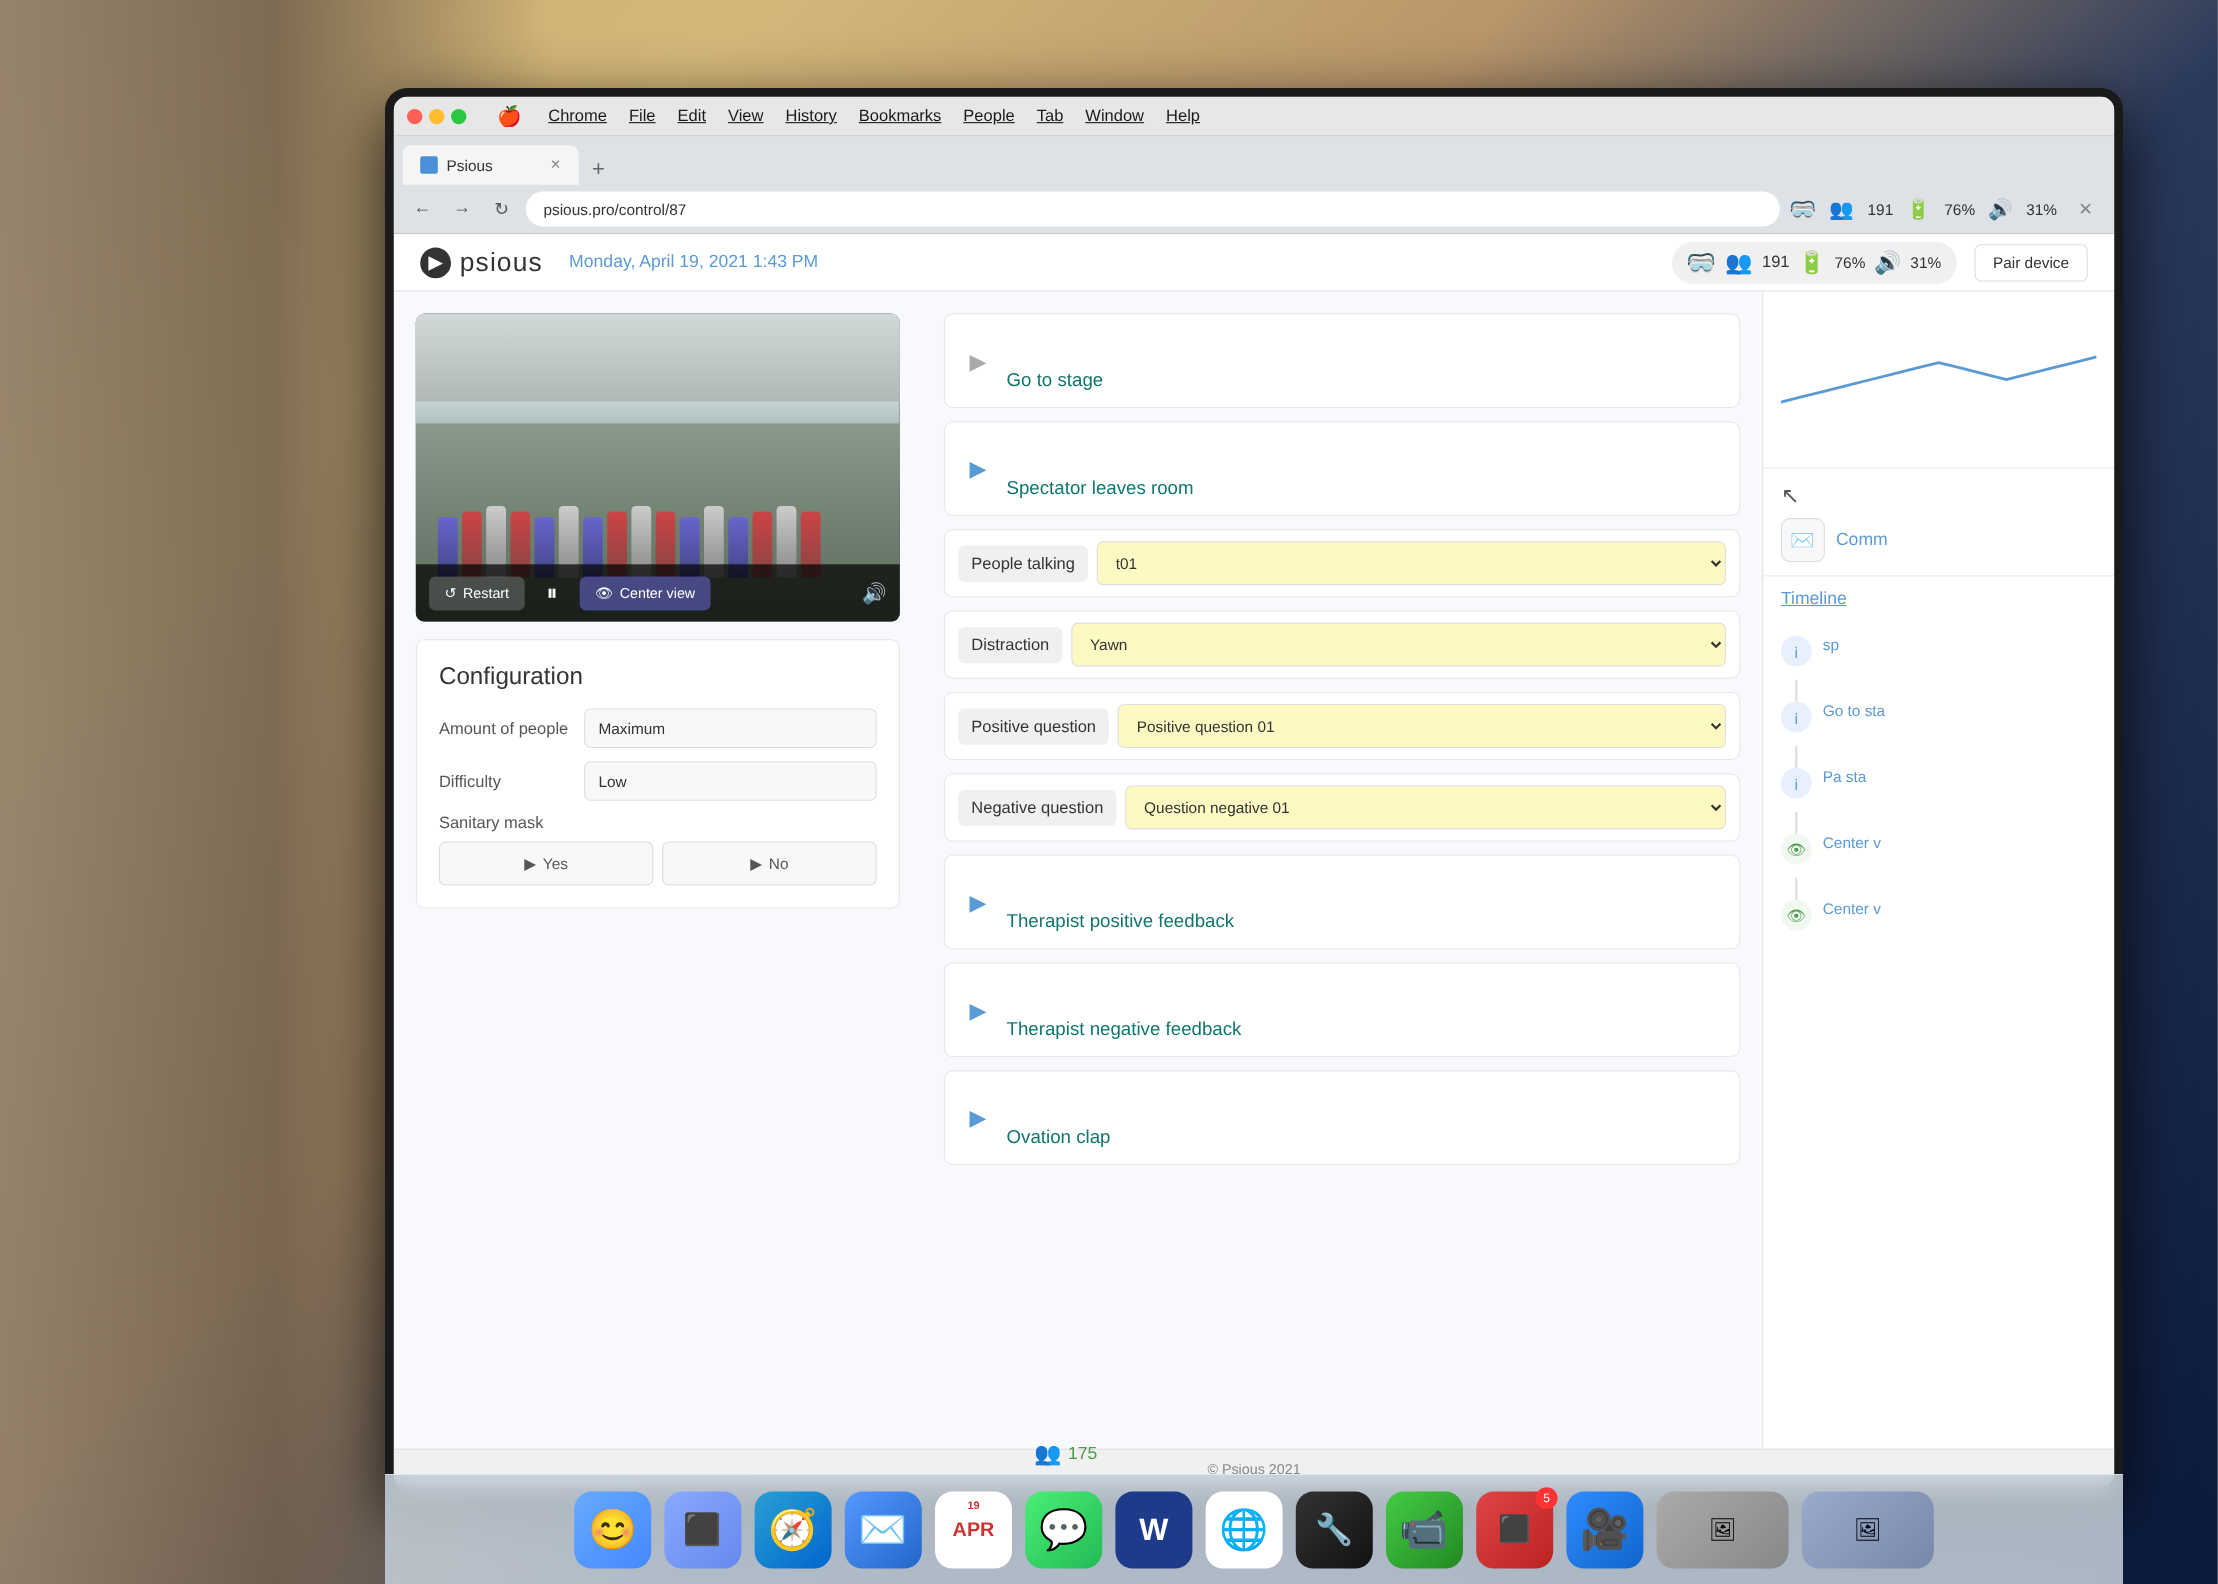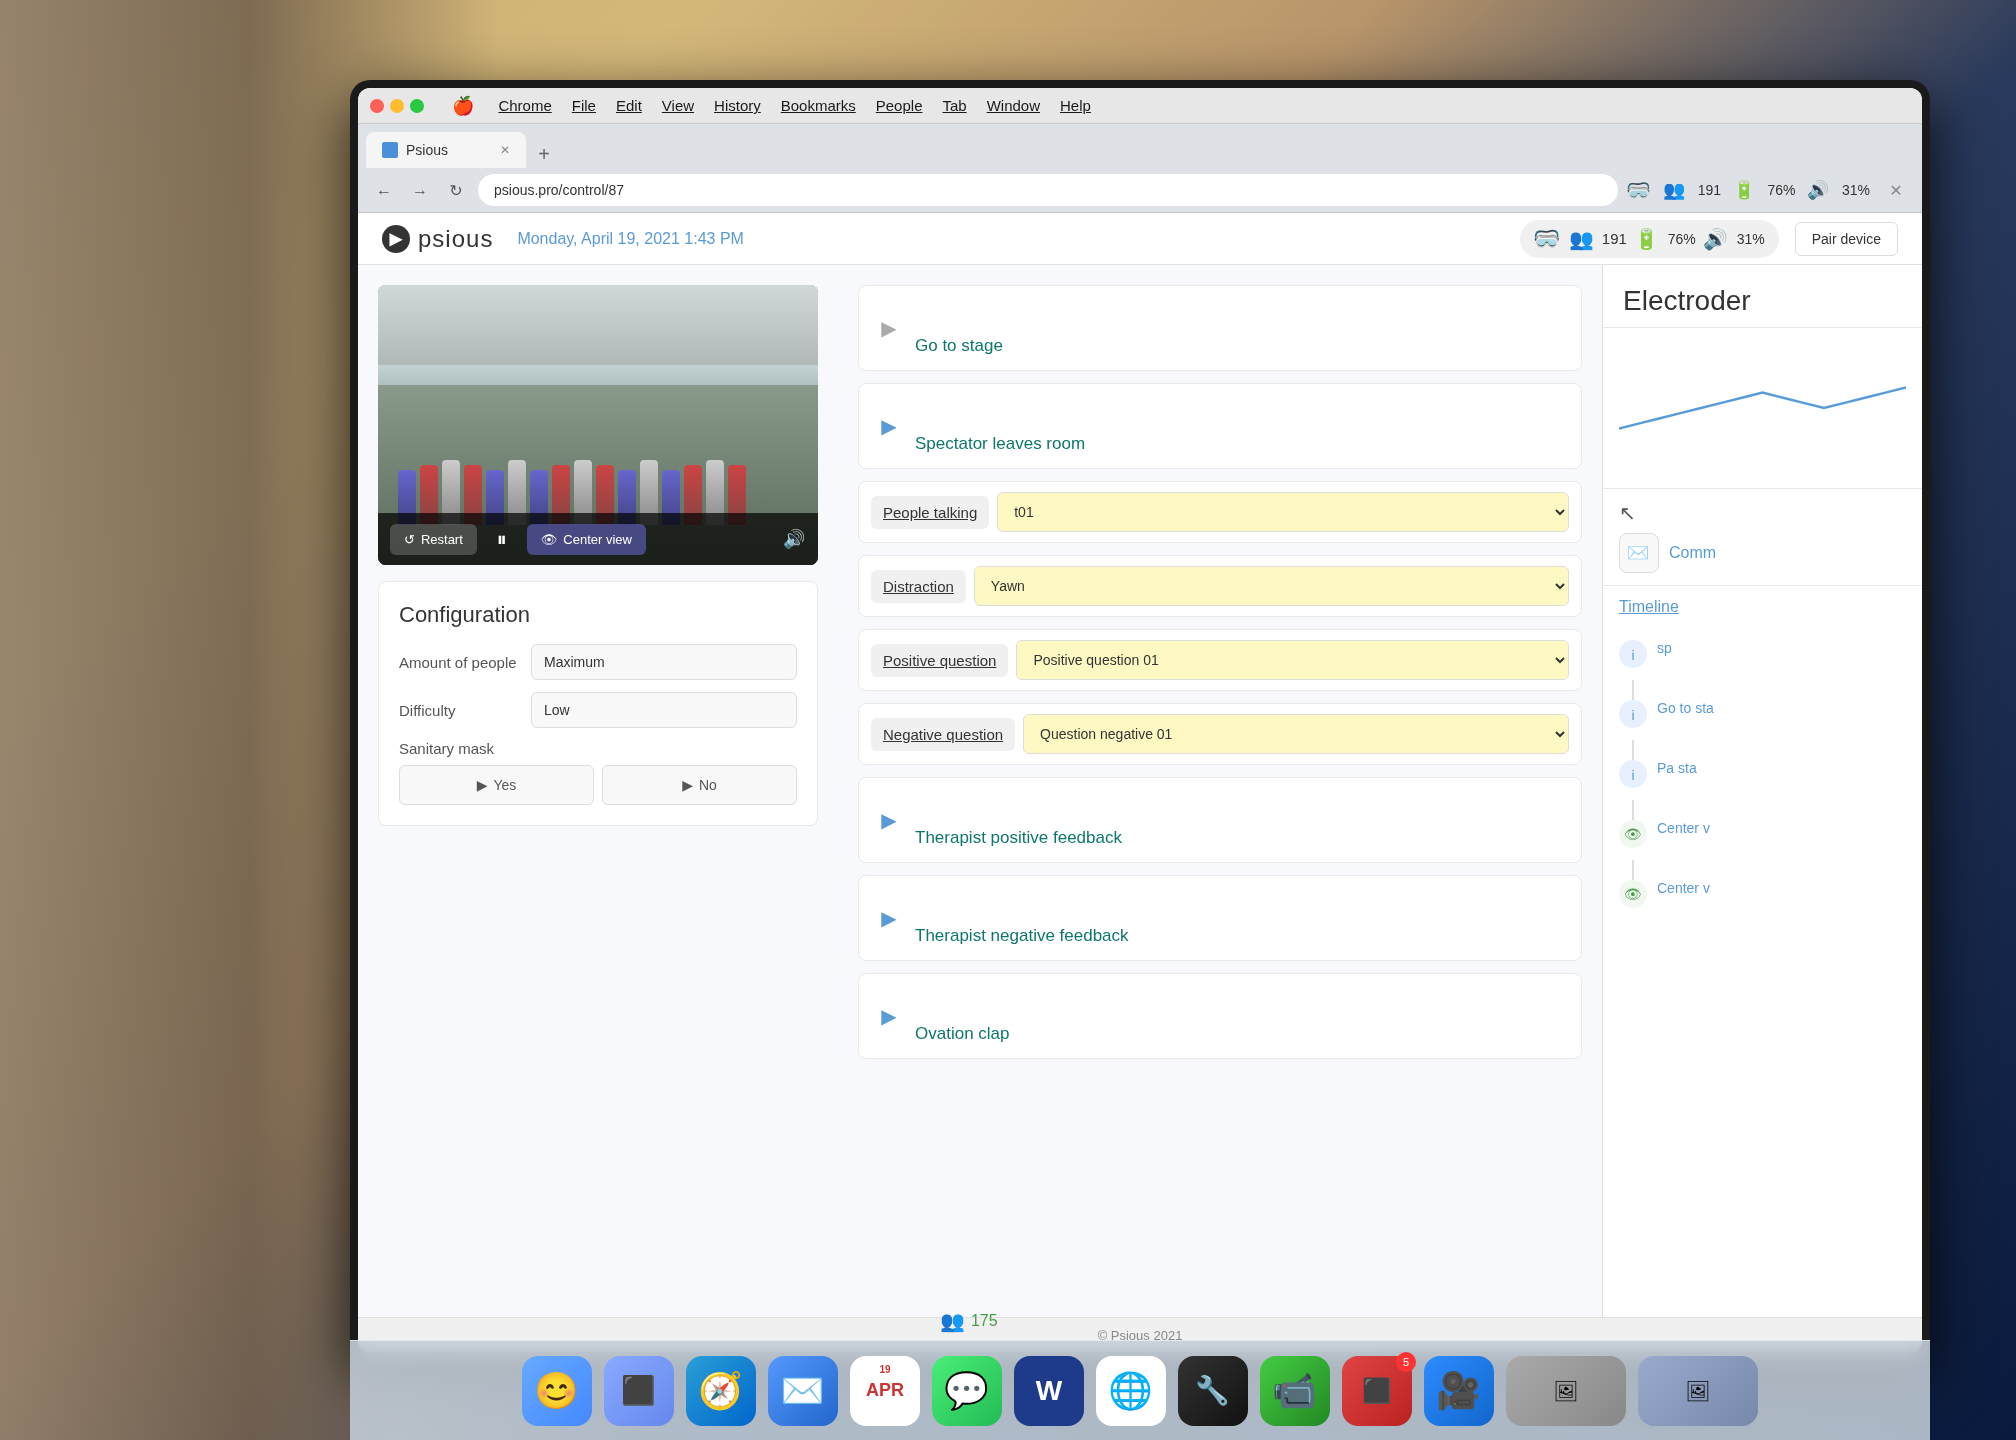--- a/index.html
+++ b/index.html
@@ -519,21 +519,20 @@
       gap: 8px;
     }
 
     .compound-label {
       font-size: 15px;
       color: #333;
       padding: 8px 12px;
       background: #f0f0f0;
       border-radius: 6px;
       white-space: nowrap;
-      text-decoration: underline;
     }
 
     .compound-select {
       flex: 1;
       height: 40px;
       border: 1px solid #ddd;
       border-radius: 6px;
       padding: 0 12px;
       font-size: 14px;
       background: #fef9c3;
@@ -942,23 +941,20 @@
           </div>
 
           <div class="event-row">
             <button class="event-play-btn">▶</button>
             <span class="event-label">Ovation clap</span>
           </div>
 
         </div>
 
         <div class="right-panel">
-          <div class="right-panel-header">
-            <span>Electroder</span>
-          </div>
 
           <div class="electrodermal-chart">
             <div class="chart-line">
               <svg viewBox="0 0 280 120">
                 <polyline points="0,80 20,75 40,70 60,65 80,60 100,55 120,50 140,45 160,50 180,55 200,60 220,55 240,50 260,45 280,40" fill="none" stroke="#5b9bd5" stroke-width="2.5"></polyline>
               </svg>
             </div>
           </div>
 
           <div class="right-actions">

